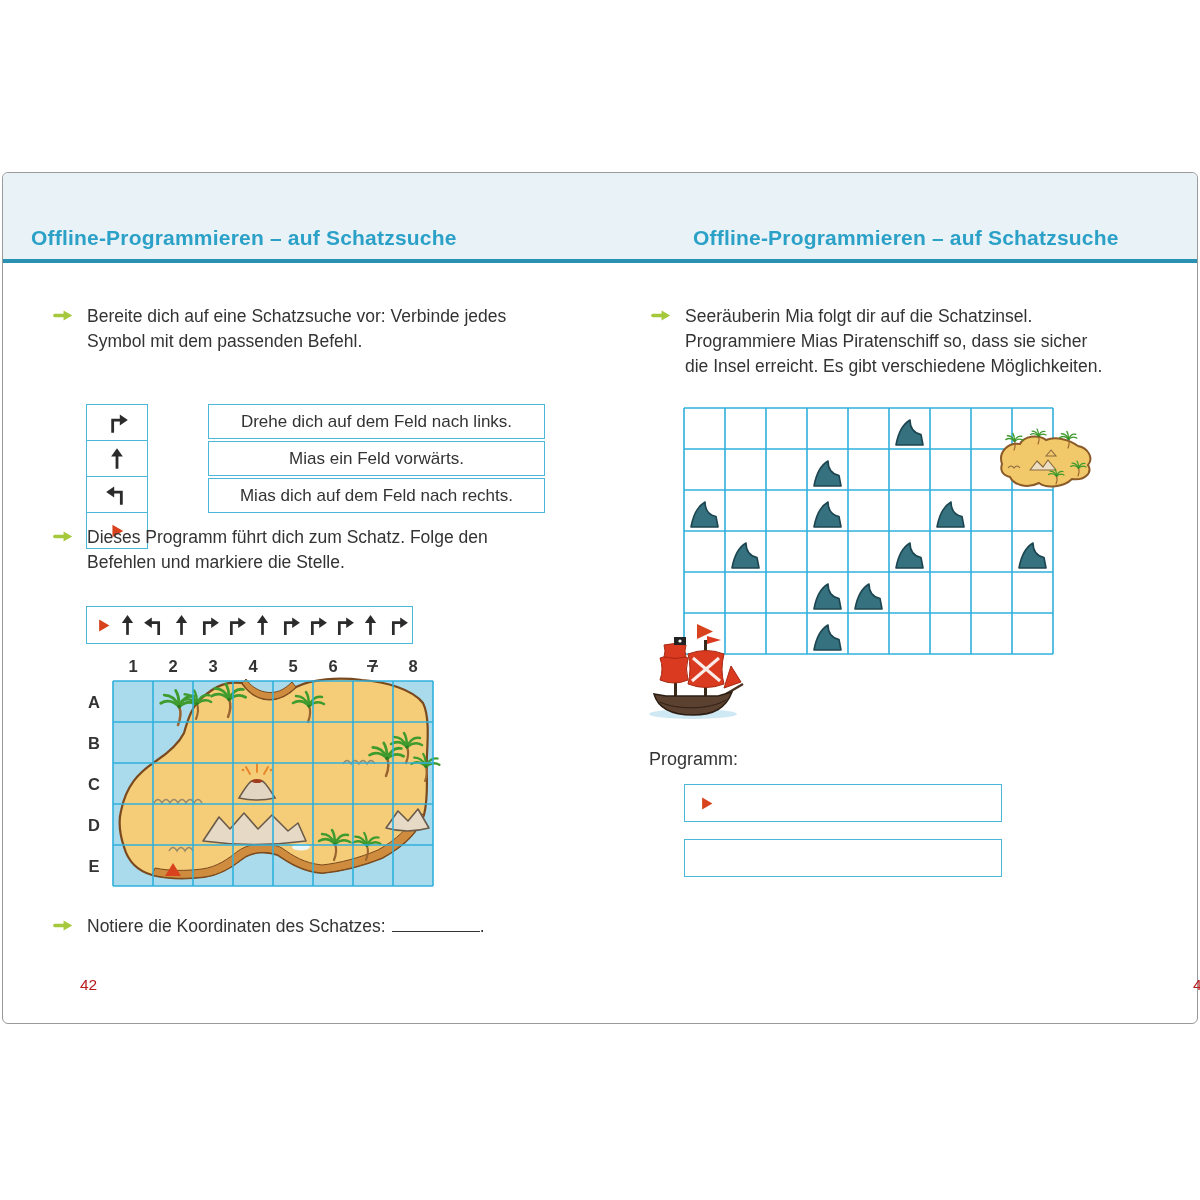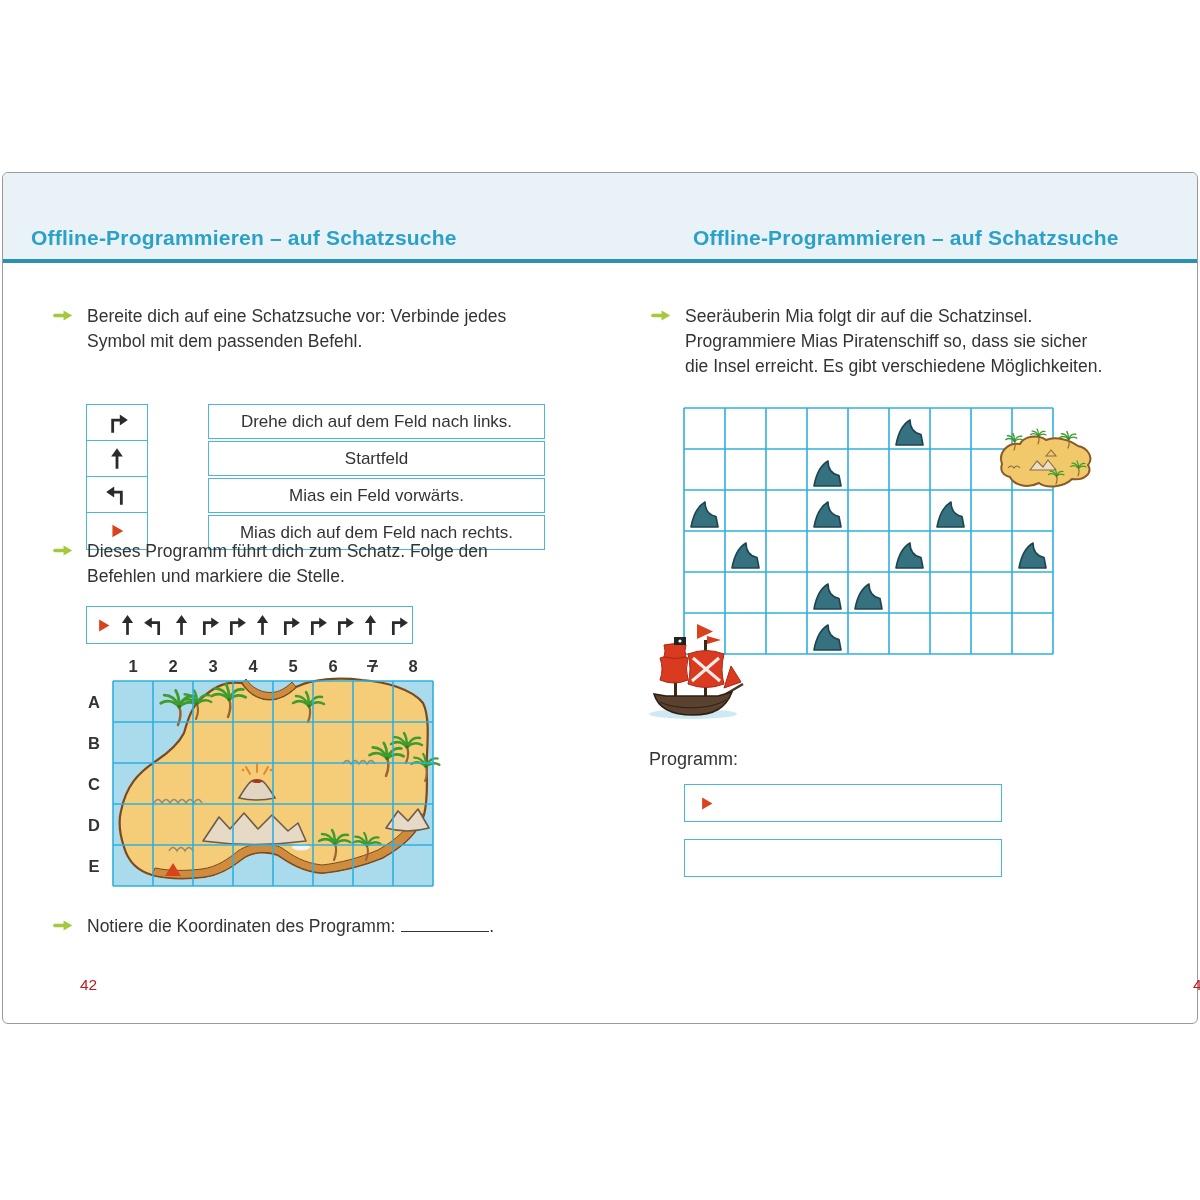--- a/index.html
+++ b/index.html
@@ -68,27 +68,26 @@
           </svg>
         </div>
         <div class="symcell">
           <svg width="20" height="20" viewBox="0 0 24 24">
             <path d="M6.5 4.5 L19.5 12 L6.5 19.5 Z" fill="#d8431e"></path>
           </svg>
         </div>
       </div>
     <div class="cmdcol" id="cmdcol">
         <div class="cmdbox">Drehe dich auf dem Feld nach links.</div>
-        <div class="cmdbox">Startfeld</div>
         <div class="cmdbox">Mias ein Feld vorwärts.</div>
         <div class="cmdbox">Mias dich auf dem Feld nach rechts.</div>
       </div>
   </div>
 
-  <div class="bullet" style="left:50px;top:366px;width:480px;">
+  <div class="bullet" style="left:50px;top:352px;width:480px;">
     <span class="arrow"><svg width="22" height="15" viewBox="0 0 24 16">
           <path d="M2 8 L13 8" stroke="#a5c83c" stroke-width="3.6" stroke-linecap="round"></path>
           <path d="M11.5 2.5 L21 8 L11.5 13.5 Z" fill="#a5c83c"></path>
         </svg></span>
     <span class="btext">Dieses Programm führt dich zum Schatz. Folge den
 Befehlen und markiere die Stelle.</span>
   </div>
 
   <div class="strip" id="strip">
       <span style="display: flex; align-items: center;">
@@ -319,21 +318,21 @@
         <text x="18" y="179.5" text-anchor="middle" font-size="16.5" font-weight="bold" fill="#333" font-family="Liberation Sans,DejaVu Sans,sans-serif">D</text>
         <text x="18" y="220.5" text-anchor="middle" font-size="16.5" font-weight="bold" fill="#333" font-family="Liberation Sans,DejaVu Sans,sans-serif">E</text>
       </svg>
   </div>
 
   <div class="bullet" style="left:50px;top:741px;width:520px;">
     <span class="arrow"><svg width="22" height="15" viewBox="0 0 24 16">
           <path d="M2 8 L13 8" stroke="#a5c83c" stroke-width="3.6" stroke-linecap="round"></path>
           <path d="M11.5 2.5 L21 8 L11.5 13.5 Z" fill="#a5c83c"></path>
         </svg></span>
-    <span class="btext"><span>Notiere die Koordinaten des Programm:</span><span class="blank"></span><span>.</span></span>
+    <span class="btext"><span>Notiere die Koordinaten des Schatzes:</span><span class="blank"></span><span>.</span></span>
   </div>
 
   <div class="pagenum l">42</div>
 
   <div class="bullet" style="left:648px;top:131px;width:520px;">
     <span class="arrow"><svg width="22" height="15" viewBox="0 0 24 16">
           <path d="M2 8 L13 8" stroke="#a5c83c" stroke-width="3.6" stroke-linecap="round"></path>
           <path d="M11.5 2.5 L21 8 L11.5 13.5 Z" fill="#a5c83c"></path>
         </svg></span>
     <span class="btext">Seeräuberin Mia folgt dir auf die Schatzinsel.

